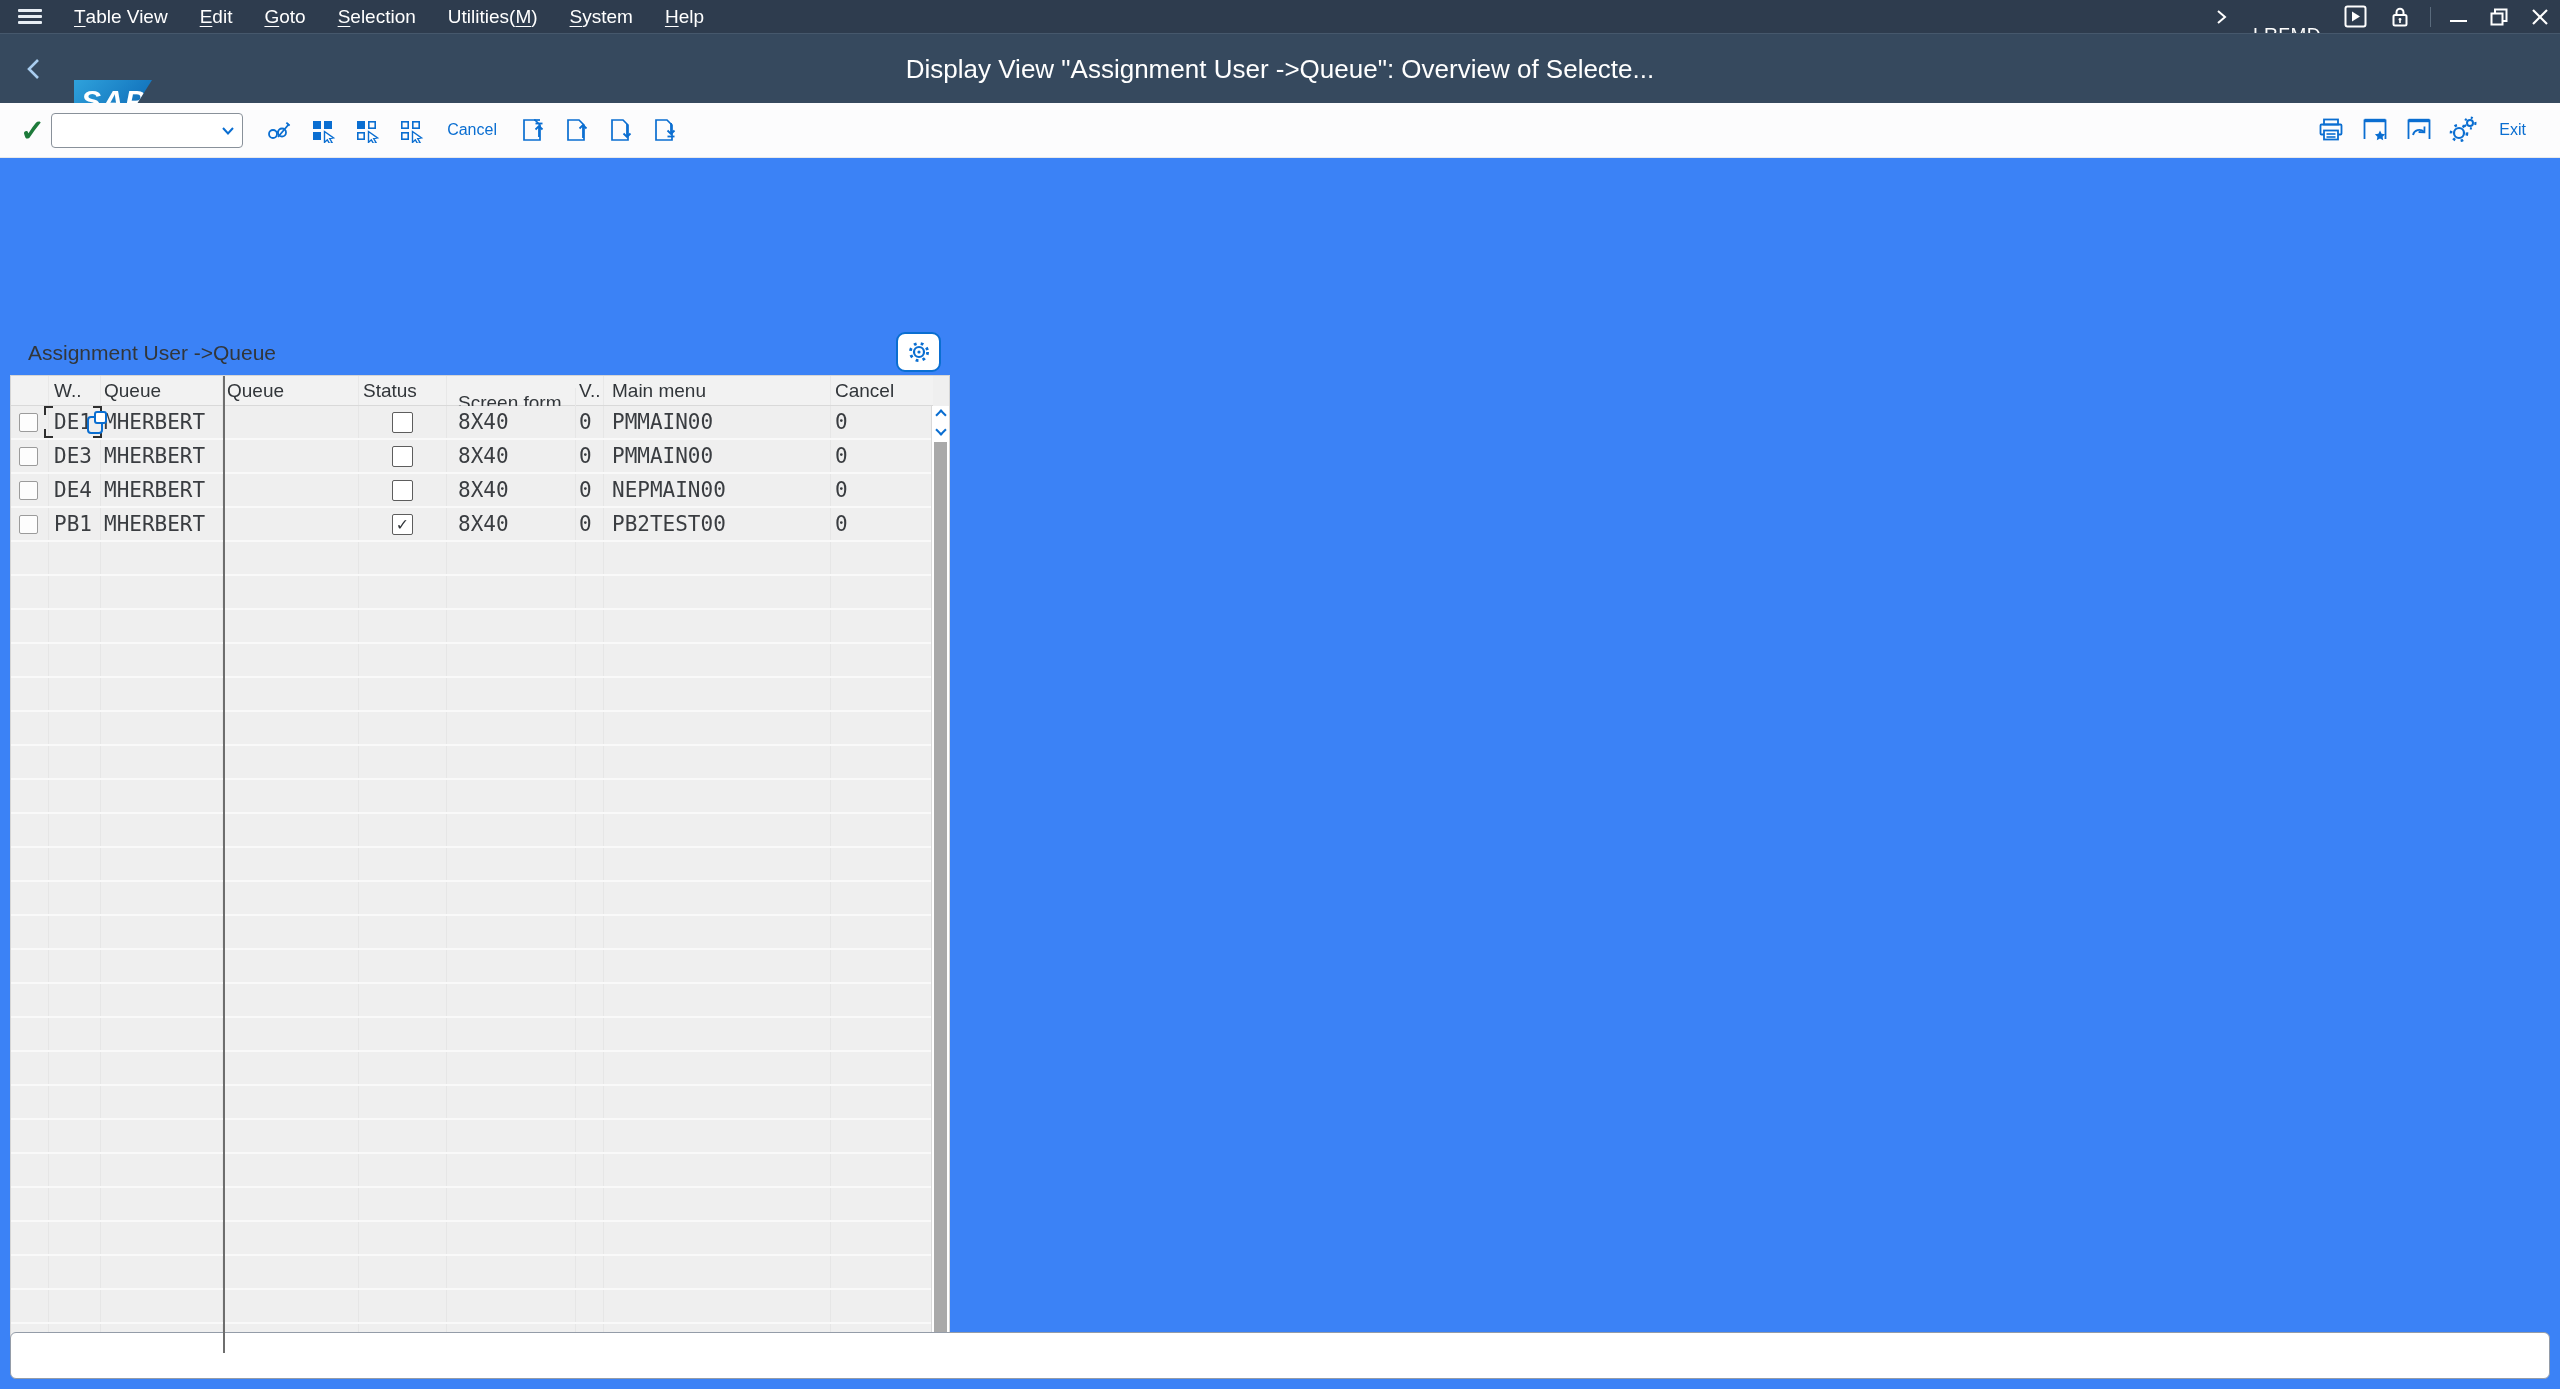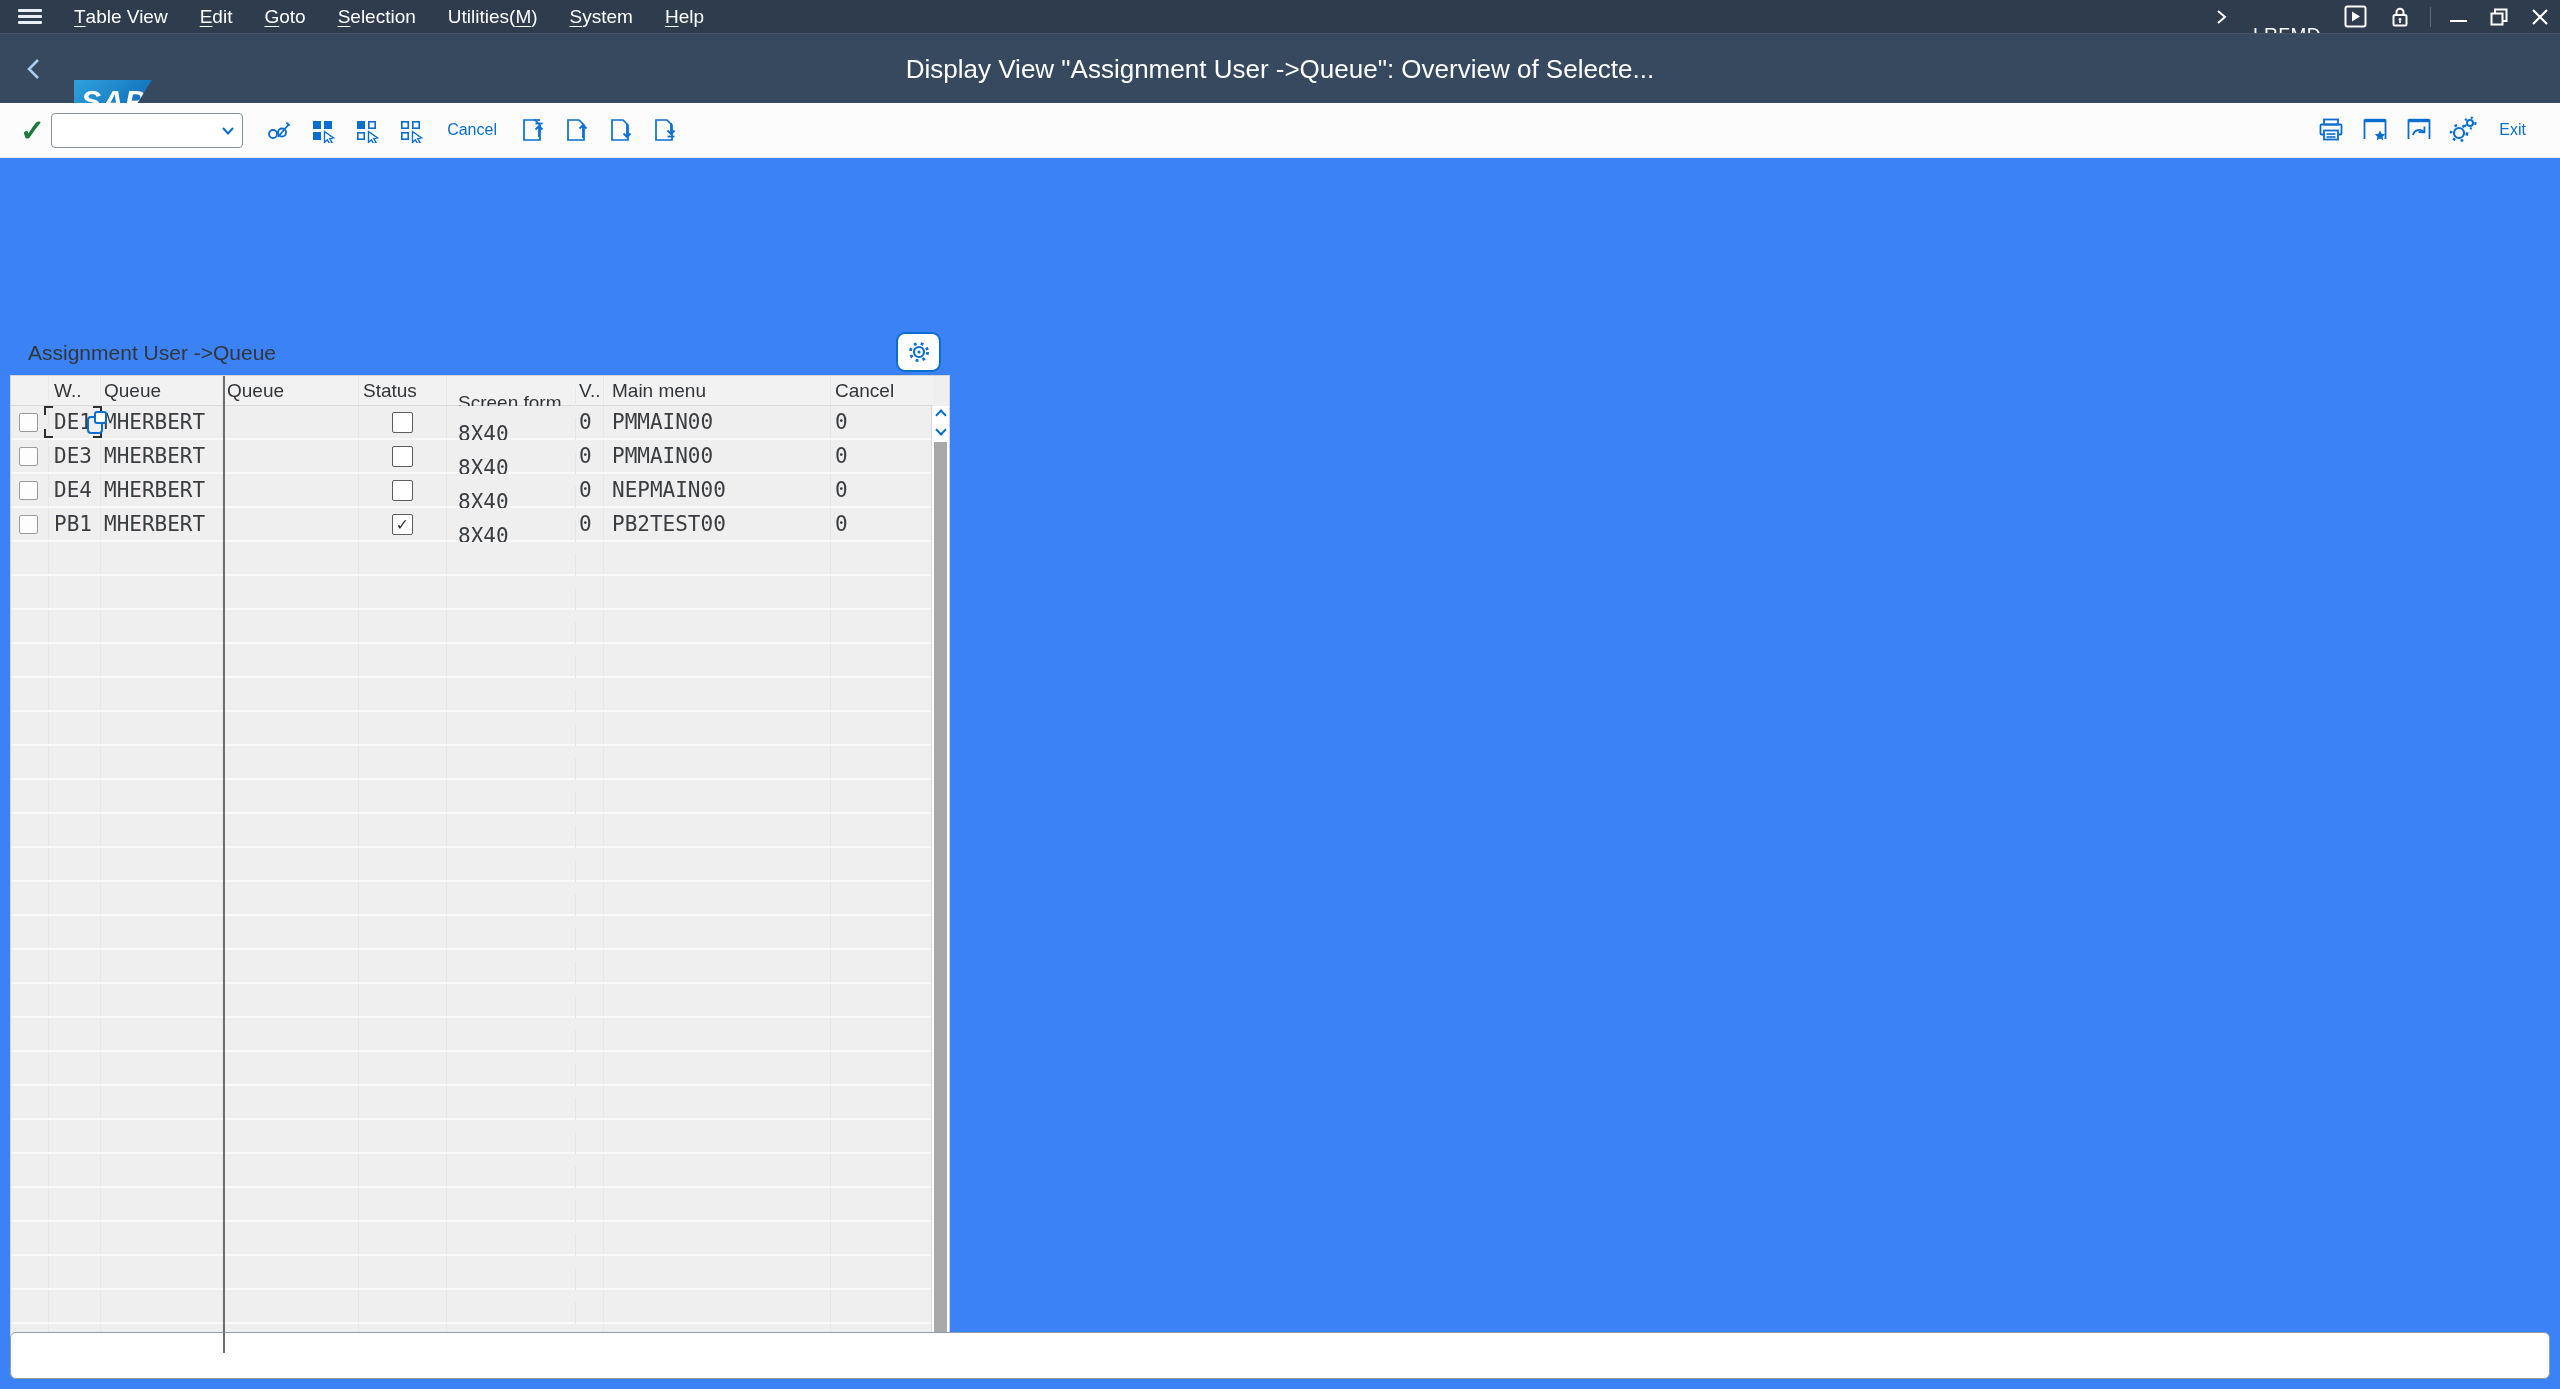--- a/index.html
+++ b/index.html
@@ -55,21 +55,21 @@
 
   
   .table { position:absolute; left:10px; top:217px; width:940px; height:997px; background:#efefef;
            border:1px solid #d5d5d5; }
   .thead { position:absolute; left:0; top:0; width:922px; height:30px; background:#f2f2f2;
            border-bottom:1px solid #d9d9d9; display:flex; }
   .hcell { height:100%; display:flex; align-items:center; font-size:19px; color:#32363a;
            border-right:1px solid #e8e8e8; overflow:hidden; white-space:nowrap; }
   .tbody { position:absolute; left:0; top:30px; width:922px; height:949px; overflow:hidden; }
   .trow { position:relative; display:flex; width:922px; height:34px; background:#efefef;
-          border-bottom:2px solid #f9f9f9; }
+          border-bottom:2px solid #f9f9f9;align-items:flex-end; }
   .cell { height:100%; display:flex; align-items:center; border-right:1px solid #e6e6e6;
           font-family:"DejaVu Sans Mono", monospace; font-size:21px; color:#3a3d41;
           overflow:hidden; white-space:nowrap; }
   .col-sel { width:38px; }  .col-workarea { width:52px; padding-left:5px; }
   .col-user { width:122px; padding-left:3px; } .col-queue { width:136px; padding-left:4px; }
   .col-status { width:88px; justify-content:center; } .col-screen_format { width:129px; padding-left:11px;margin-top:12px; }
   .col-version { width:28px; padding-left:3px; } .col-main_menu { width:227px; padding-left:8px; }
   .col-documen { width:102px; padding-left:4px; border-right:none; }
   .hcell.col-status { justify-content:flex-start; padding-left:4px; }
   .sel-box { width:19px; height:19px; margin-left:8px; background:#fdfdfd; border:1px solid #9b9b9b; border-radius:2px; }

